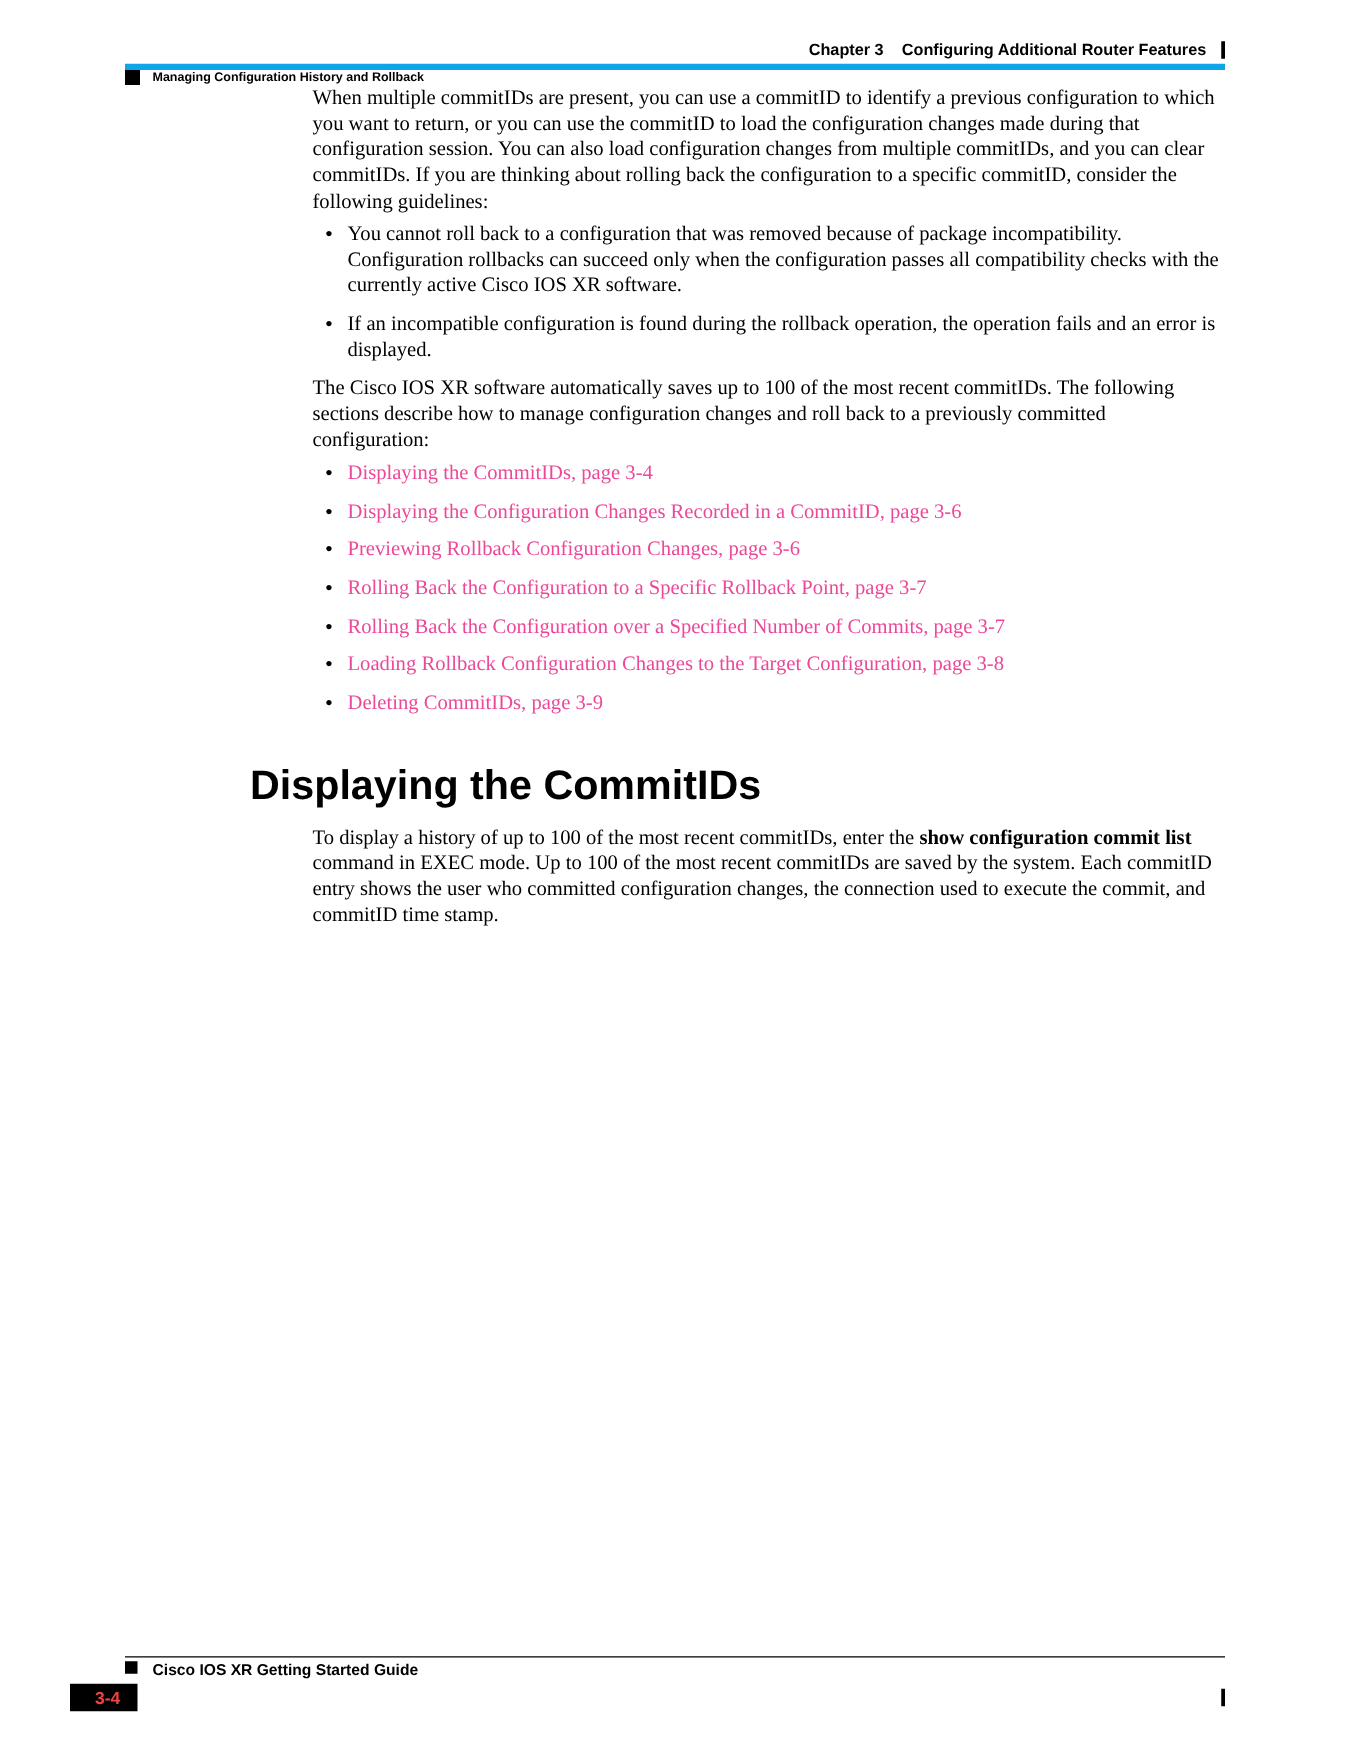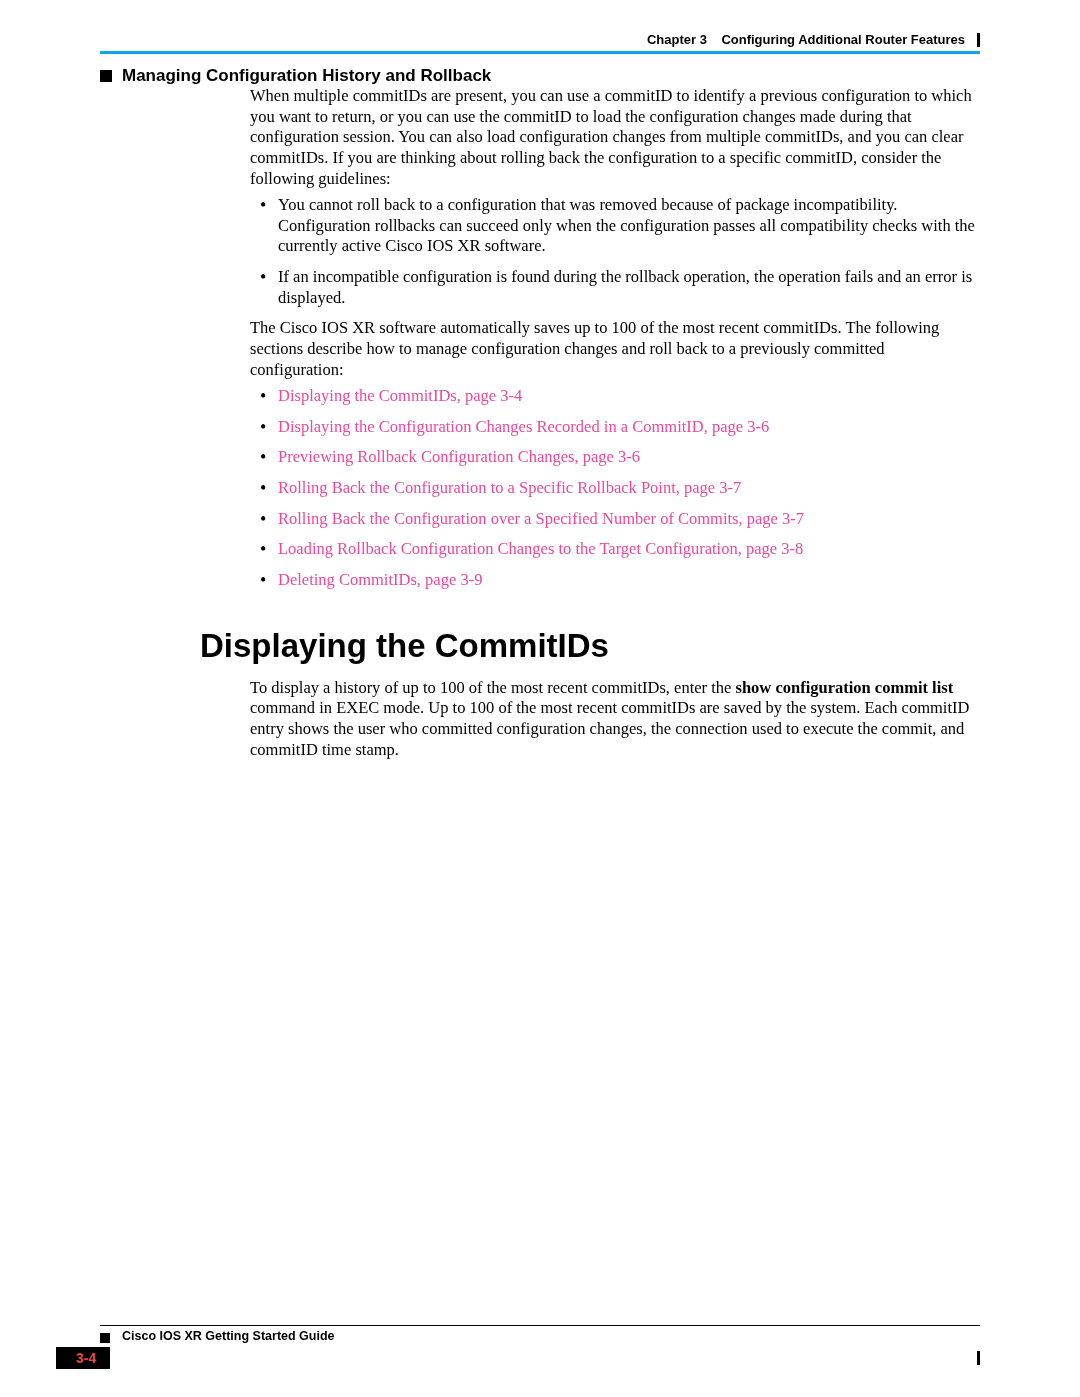--- a/index.html
+++ b/index.html
@@ -36,24 +36,24 @@
     width: 3px;
     height: 14px;
     background: #000;
   }
   .subheader-row {
     display: flex;
     align-items: center;
     gap: 10px;
     font-family: Arial, Helvetica, sans-serif;
     font-weight: bold;
-    font-size: 17px;
+    font-size: 10px;
     margin-top: 2px;
-    border-top: 3px solid #0ea5e9;
-    padding-top: 12px;
+    border-top: 5px solid #0ea5e9;
+    padding-top: 0;
   }
   .black-box {
     width: 12px;
     height: 12px;
     background: #000;
     flex: 0 0 auto;
   }
   .content {
     margin-left: 150px;
     font-size: 16.5px;
@@ -88,21 +88,21 @@
   .footer {
     position: absolute;
     bottom: 28px;
     left: 100px;
     right: 100px;
   }
   .footer-line {
     border-top: 1px solid #000;
     padding-top: 3px;
     display: flex;
-    align-items: flex-end;
+    align-items: flex-start;
     gap: 12px;
     font-family: Arial, Helvetica, sans-serif;
     font-weight: bold;
     font-size: 12.5px;
   }
   .footer-row2 {
     display: flex;
     align-items: center;
     justify-content: space-between;
     margin-top: 4px;

